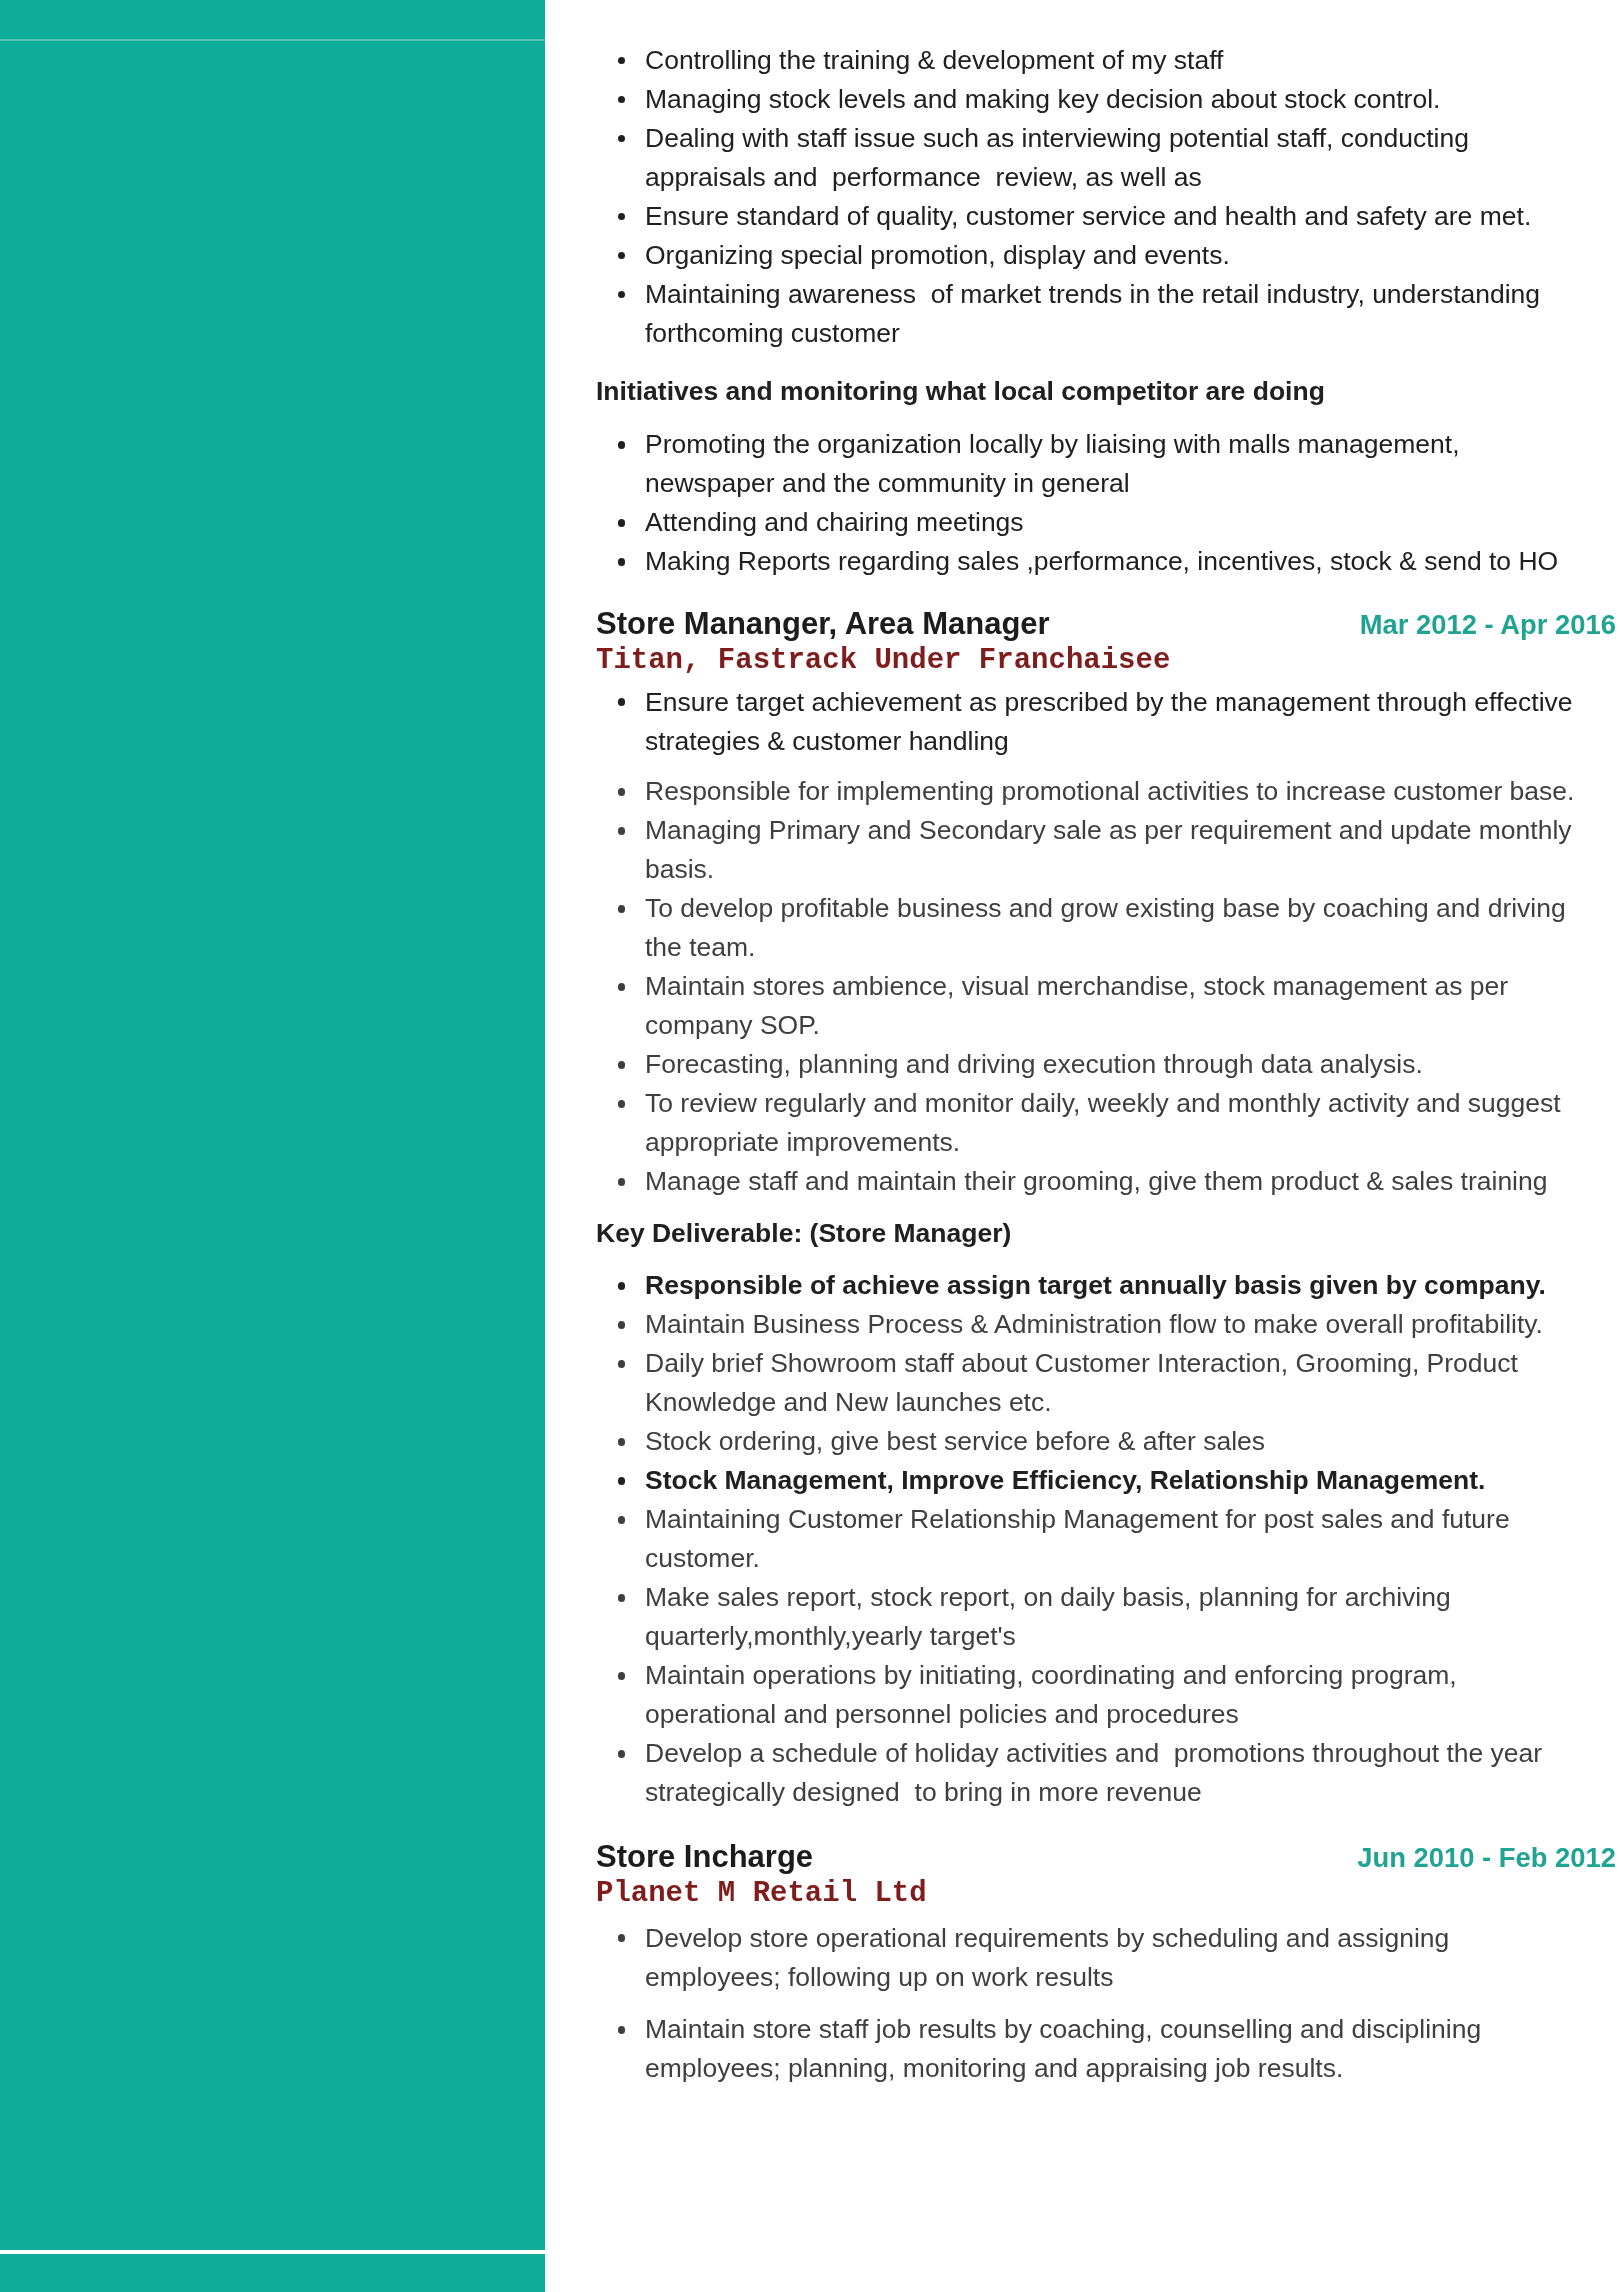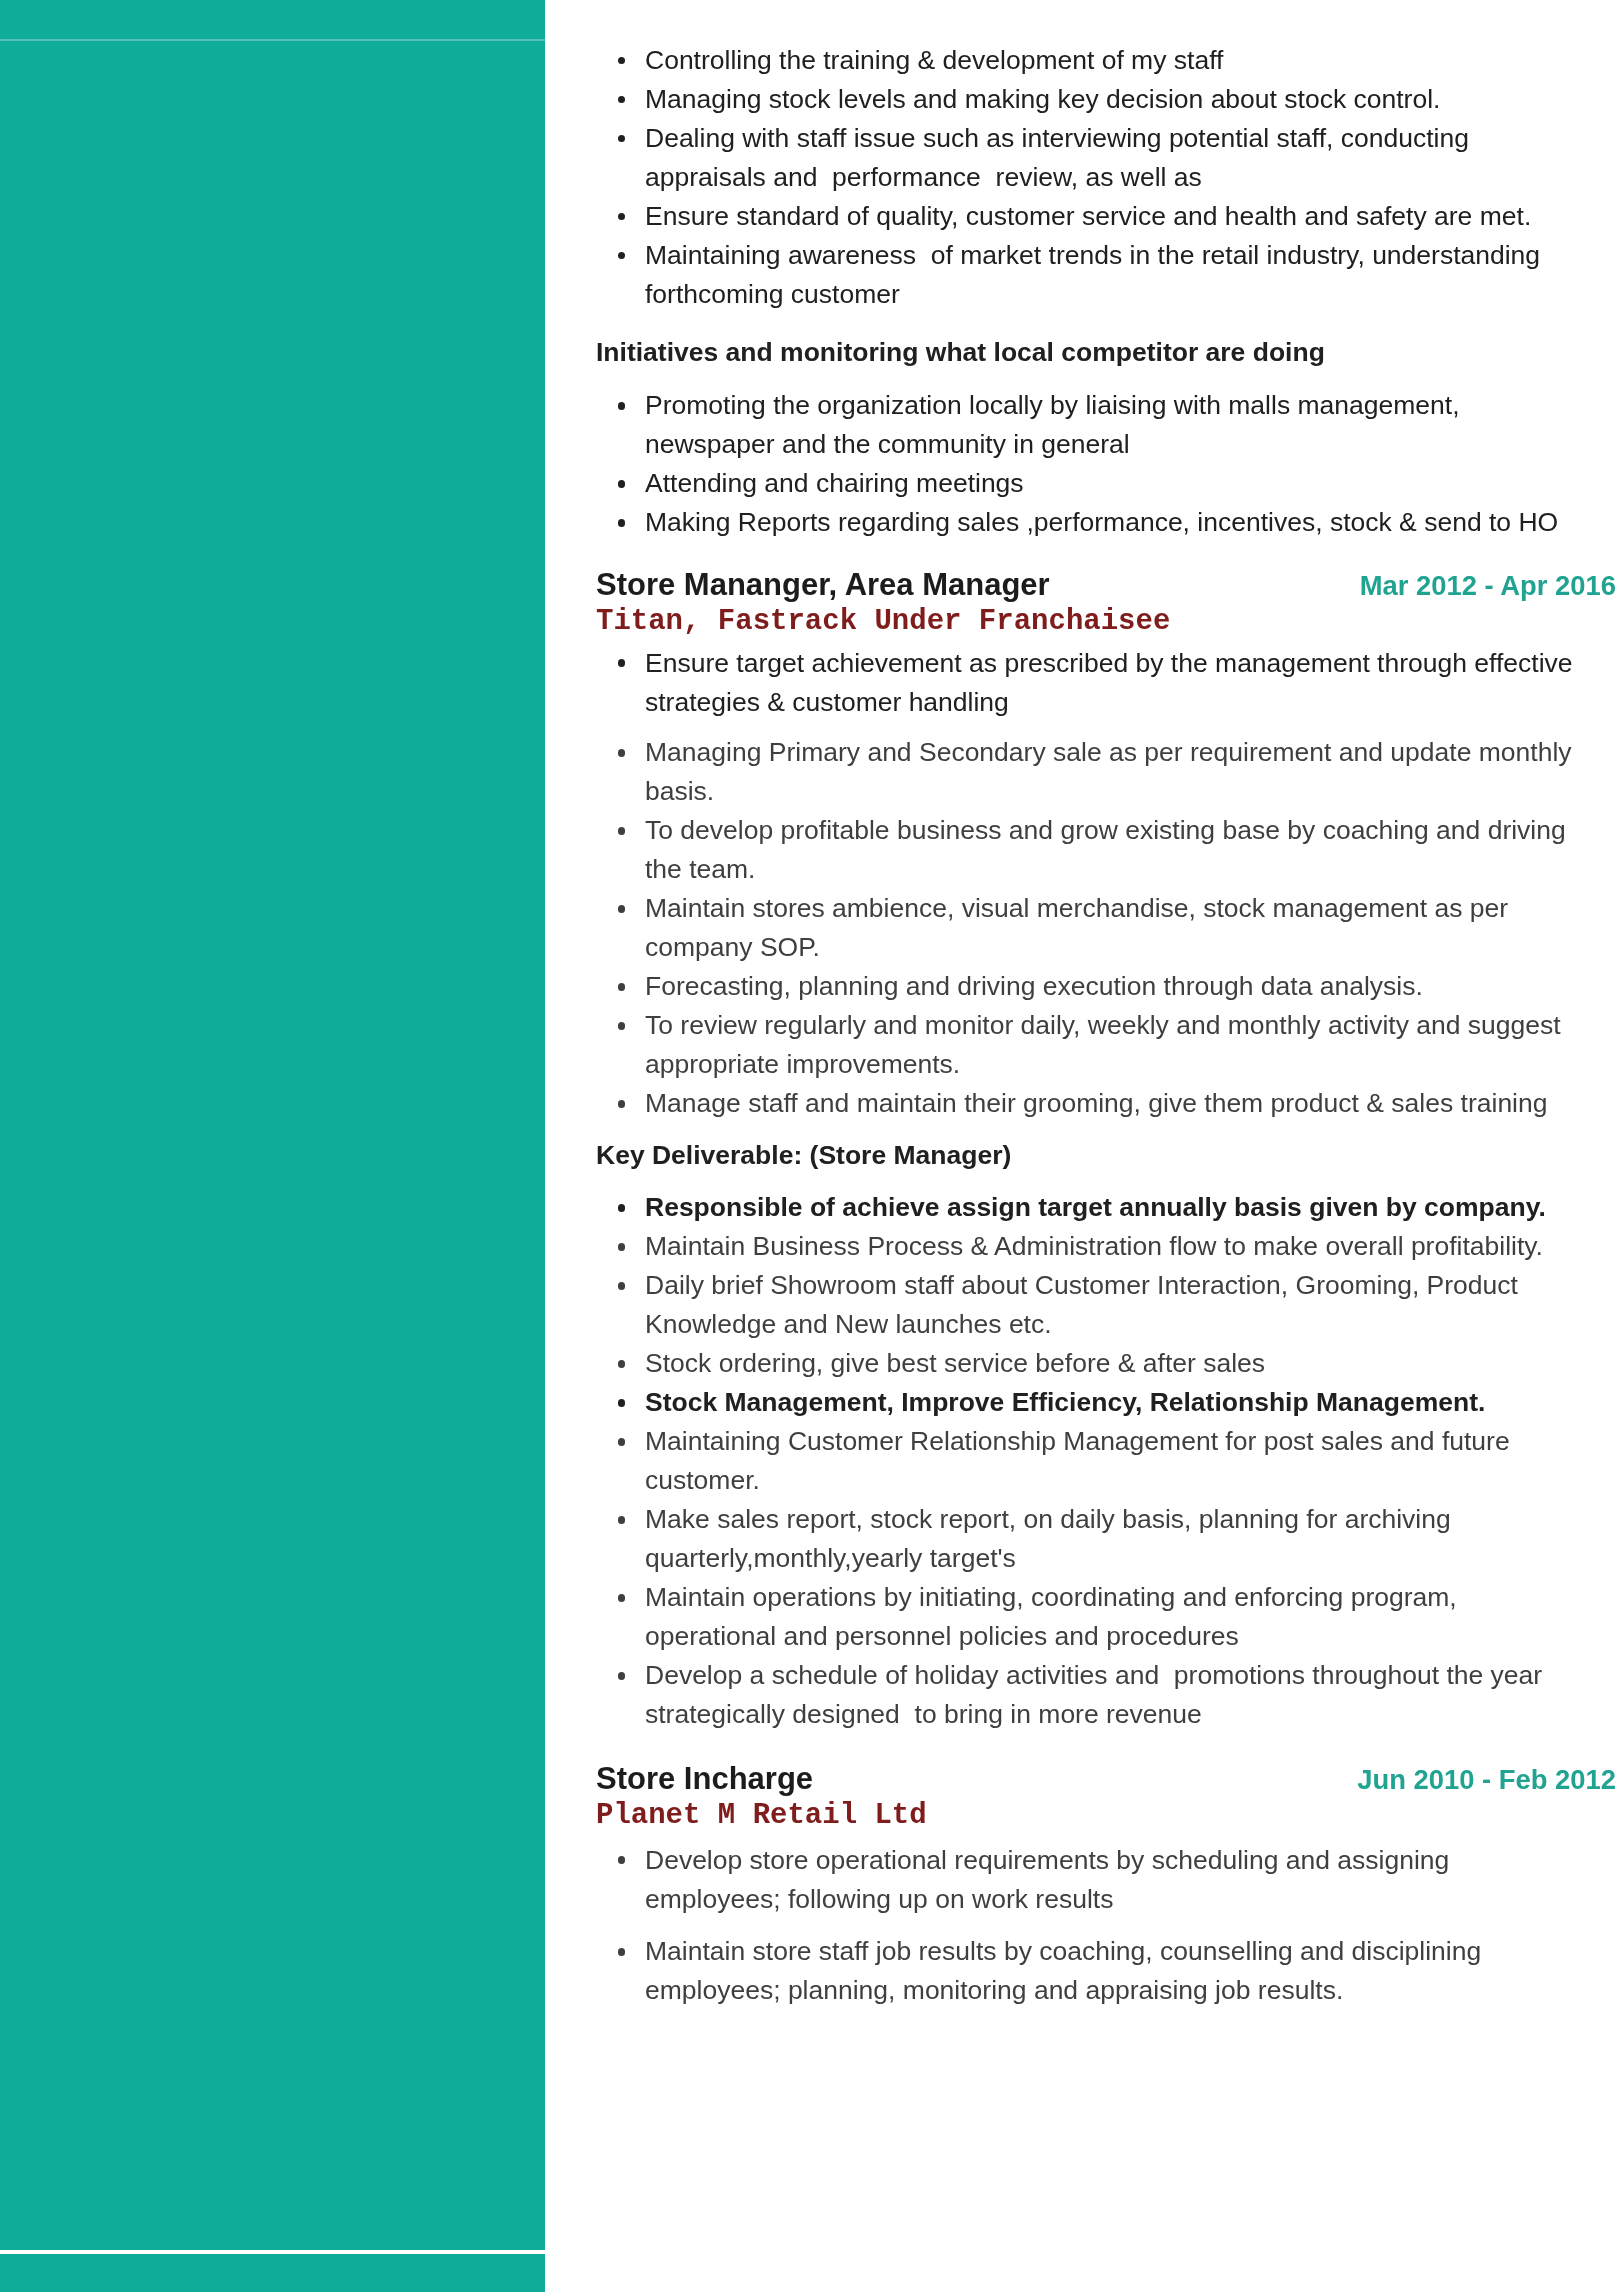--- a/index.html
+++ b/index.html
@@ -72,20 +72,21 @@
     <div class="seam seam-bottom"></div>
   </aside>
 
   <main class="content">
 
     <ul class="bullets bold list-a">
       <li>Controlling the training &amp; development of my staff</li>
       <li>Managing stock levels and making key decision about stock control.</li>
       <li>Dealing with staff issue such as interviewing potential staff, conducting appraisals and  performance  review, as well as</li>
       <li>Ensure standard of quality, customer service and health and safety are met.</li>
+      <li>Organizing special promotion, display and events.</li>
       <li>Maintaining awareness  of market trends in the retail industry, understanding forthcoming customer</li>
     </ul>
 
     <p class="para bold initiatives">Initiatives and monitoring what local competitor are doing</p>
 
     <ul class="bullets bold list-b">
       <li>Promoting the organization locally by liaising with malls management, newspaper and the community in general</li>
       <li>Attending and chairing meetings</li>
       <li>Making Reports regarding sales ,performance, incentives, stock &amp; send to HO</li>
     </ul>
@@ -96,20 +97,21 @@
         <span class="job-dates">Mar 2012 - Apr 2016</span>
       </div>
       <div class="job-company">Titan, Fastrack Under Franchaisee</div>
     </header>
 
     <ul class="bullets bold job1-lead">
       <li>Ensure target achievement as prescribed by the management through effective strategies &amp; customer handling</li>
     </ul>
 
     <ul class="bullets job1-main">
+      <li>Responsible for implementing promotional activities to increase customer base.</li>
       <li>Managing Primary and Secondary sale as per requirement and update monthly basis.</li>
       <li>To develop profitable business and grow existing base by coaching and driving the team.</li>
       <li>Maintain stores ambience, visual merchandise, stock management as per company SOP.</li>
       <li>Forecasting, planning and driving execution through data analysis.</li>
       <li>To review regularly and monitor daily, weekly and monthly activity and suggest appropriate improvements.</li>
       <li>Manage staff and maintain their grooming, give them product &amp; sales training</li>
     </ul>
 
     <p class="para bold key-heading">Key Deliverable: (Store Manager)</p>
 

